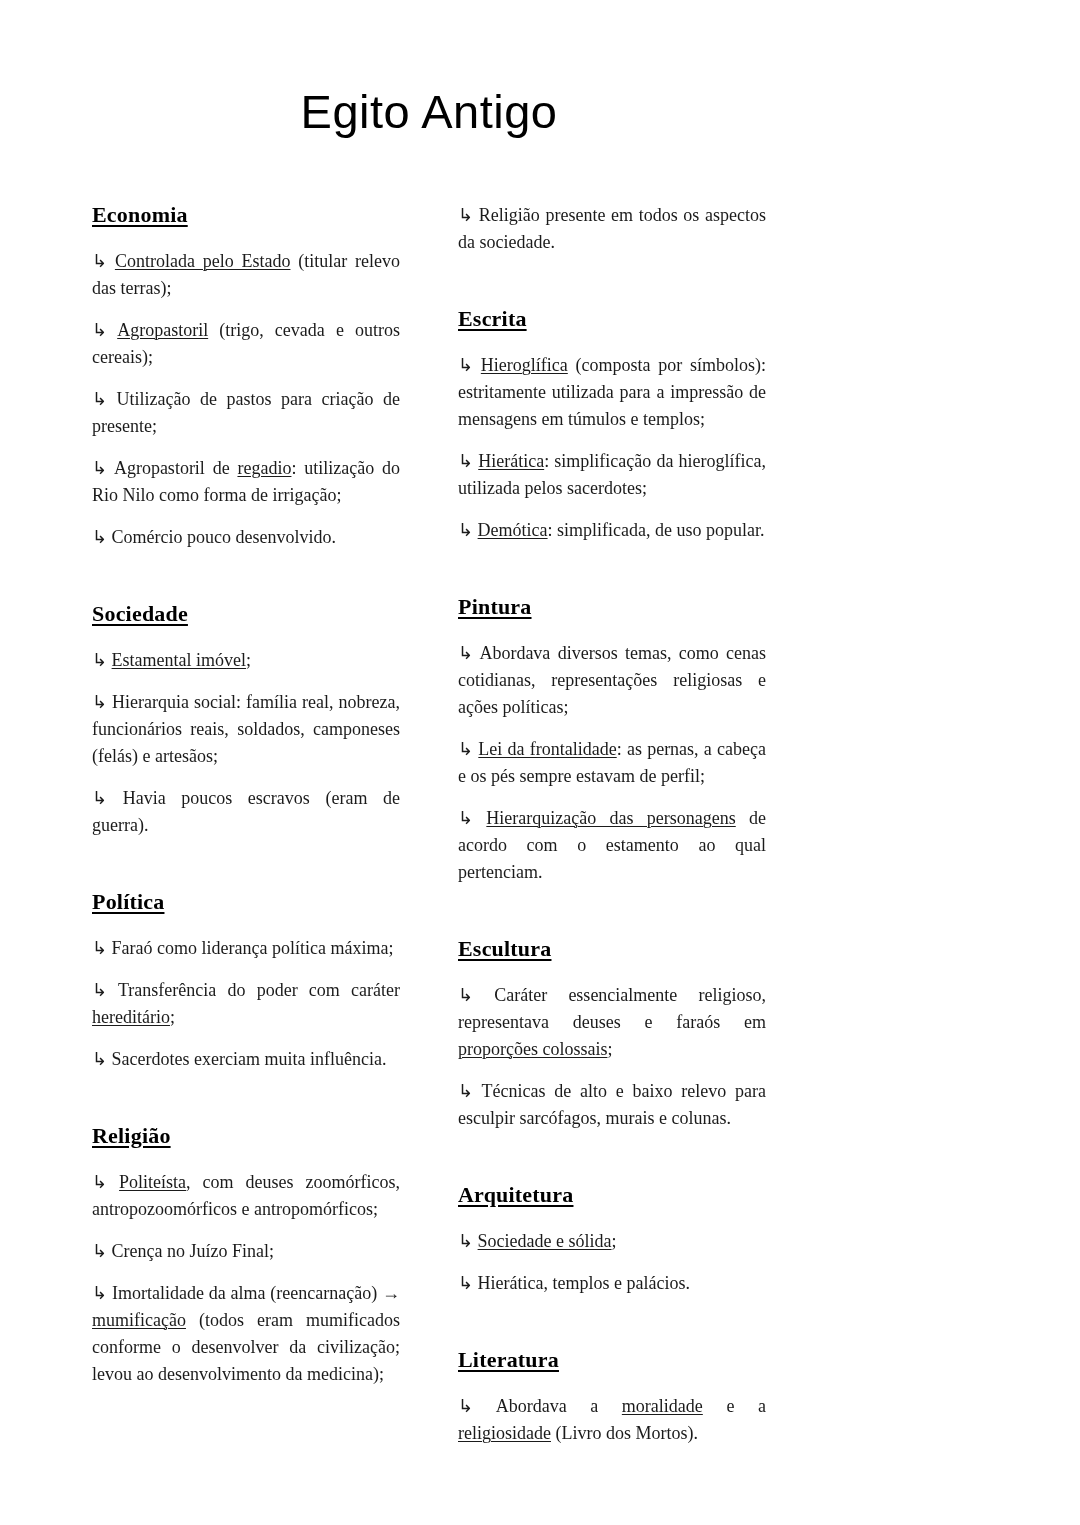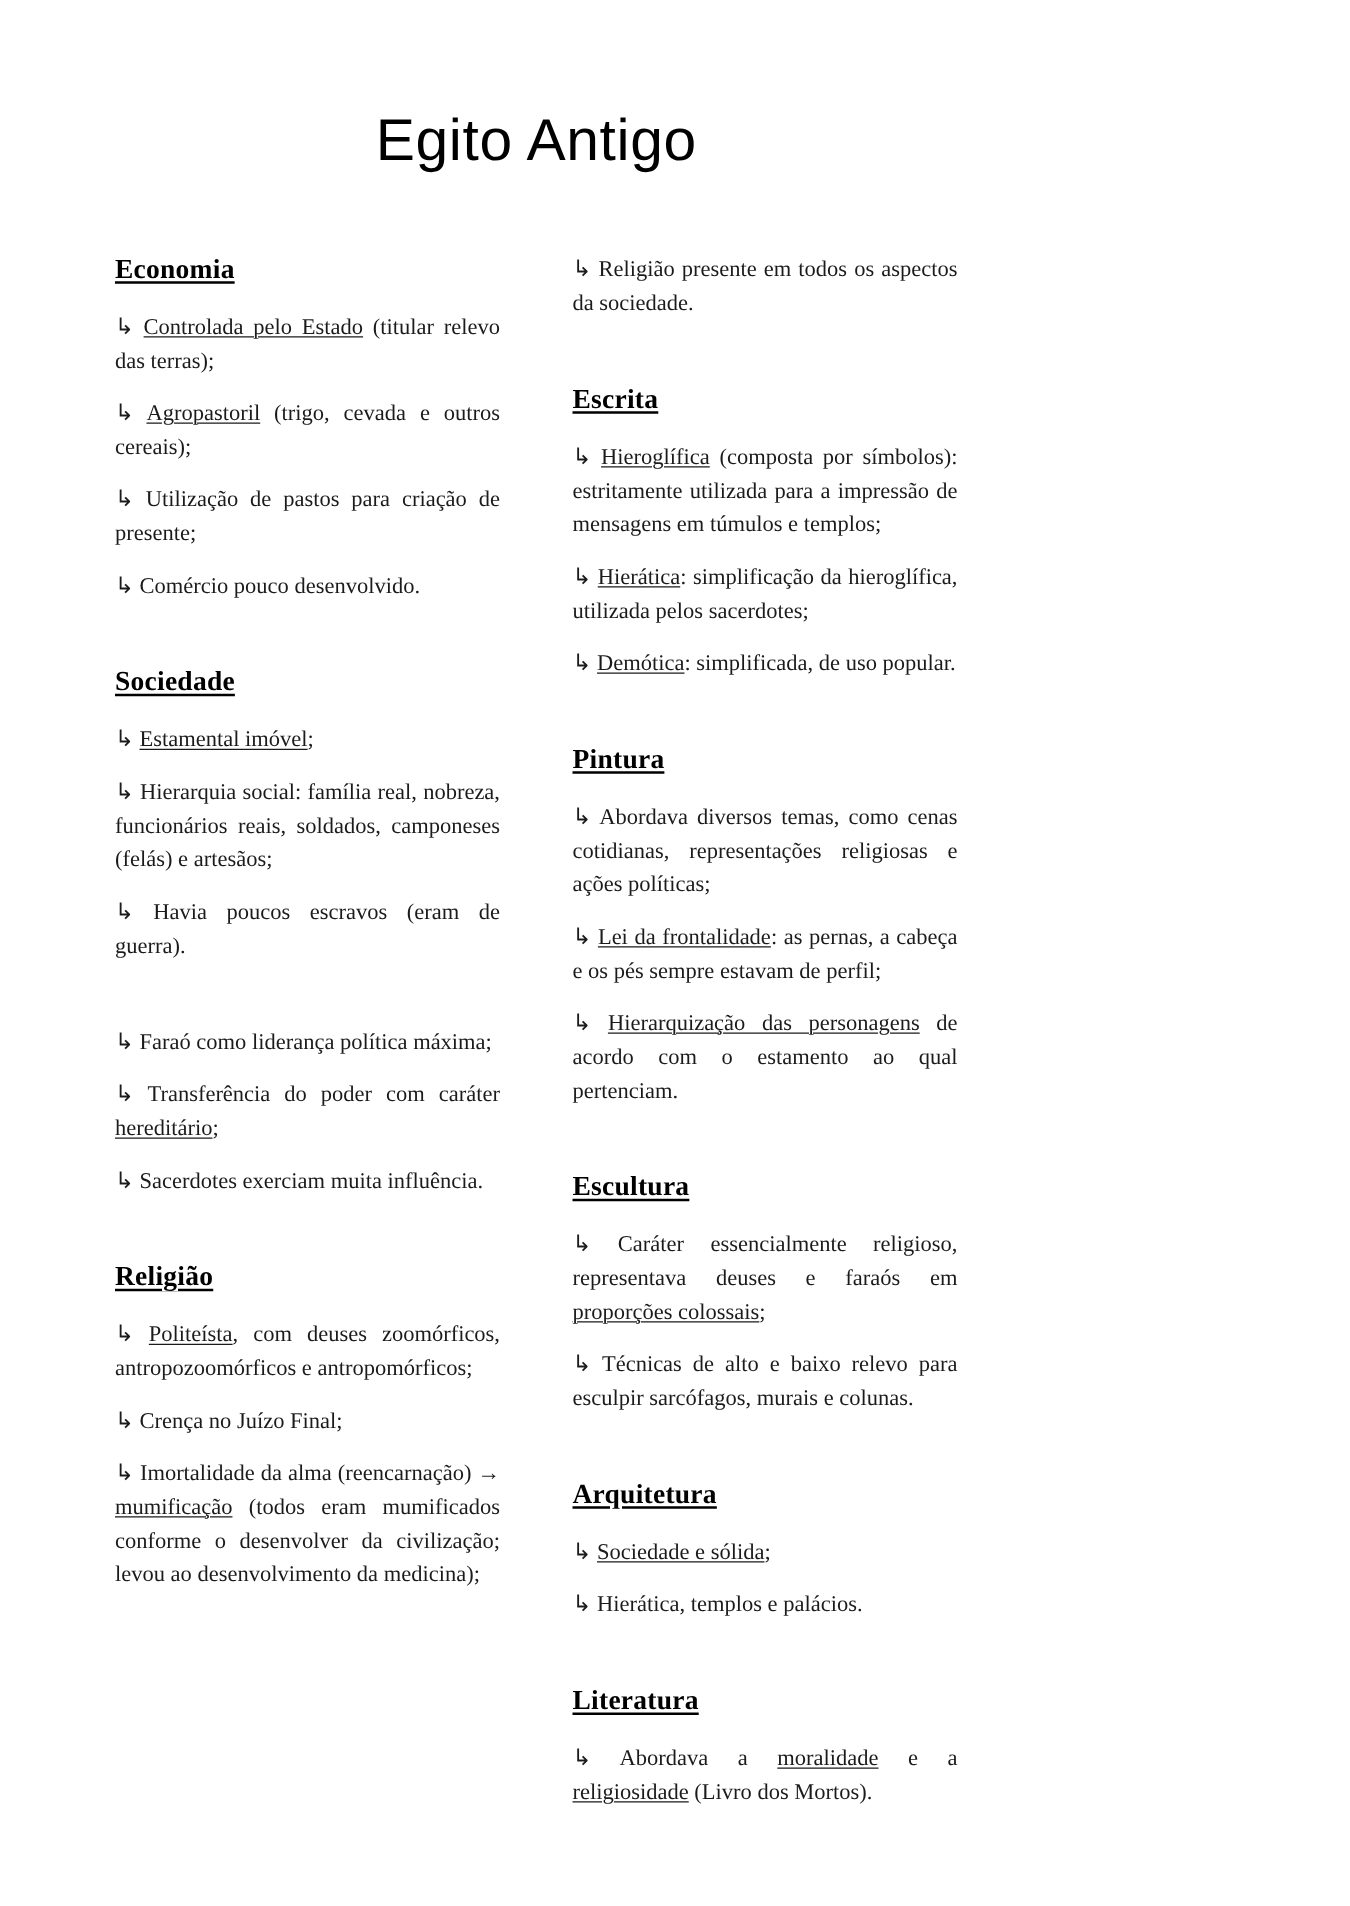--- a/index.html
+++ b/index.html
@@ -65,29 +65,31 @@
 
 <div class="page">
   <h1 class="title">Egito Antigo</h1>
   <div class="columns">
     <div class="col" id="col-0">
         <section class="section">
           <h2 class="heading">Economia</h2>
           <p class="item"><span class="arrow">↳ </span><span class="u">Controlada pelo Estado</span><span> (titular relevo das terras);</span></p>
           <p class="item"><span class="arrow">↳ </span><span class="u">Agropastoril</span><span> (trigo, cevada e outros cereais);</span></p>
           <p class="item"><span class="arrow">↳ </span><span>Utilização de pastos para criação de presente;</span></p>
+          <p class="item"><span class="arrow">↳ </span><span>Agropastoril de </span><span class="u">regadio</span><span>: utilização do Rio Nilo como forma de irrigação;</span></p>
           <p class="item"><span class="arrow">↳ </span><span>Comércio pouco desenvolvido.</span></p>
         </section>
         <section class="section">
           <h2 class="heading">Sociedade</h2>
           <p class="item"><span class="arrow">↳ </span><span class="u">Estamental imóvel</span><span>;</span></p>
           <p class="item"><span class="arrow">↳ </span><span>Hierarquia social: família real, nobreza, funcionários reais, soldados, camponeses (felás) e artesãos;</span></p>
           <p class="item"><span class="arrow">↳ </span><span>Havia poucos escravos (eram de guerra).</span></p>
         </section>
         <section class="section">
+          <h2 class="heading">Política</h2>
           <p class="item"><span class="arrow">↳ </span><span>Faraó como liderança política máxima;</span></p>
           <p class="item"><span class="arrow">↳ </span><span>Transferência do poder com caráter </span><span class="u">hereditário</span><span>;</span></p>
           <p class="item"><span class="arrow">↳ </span><span>Sacerdotes exerciam muita influência.</span></p>
         </section>
         <section class="section">
           <h2 class="heading">Religião</h2>
           <p class="item"><span class="arrow">↳ </span><span class="u">Politeísta</span><span>, com deuses zoomórficos, antropozoomórficos e antropomórficos;</span></p>
           <p class="item"><span class="arrow">↳ </span><span>Crença no Juízo Final;</span></p>
           <p class="item"><span class="arrow">↳ </span><span>Imortalidade da alma (reencarnação) → </span><span class="u">mumificação</span><span> (todos eram mumificados conforme o desenvolver da civilização; levou ao desenvolvimento da medicina);</span></p>
         </section>

